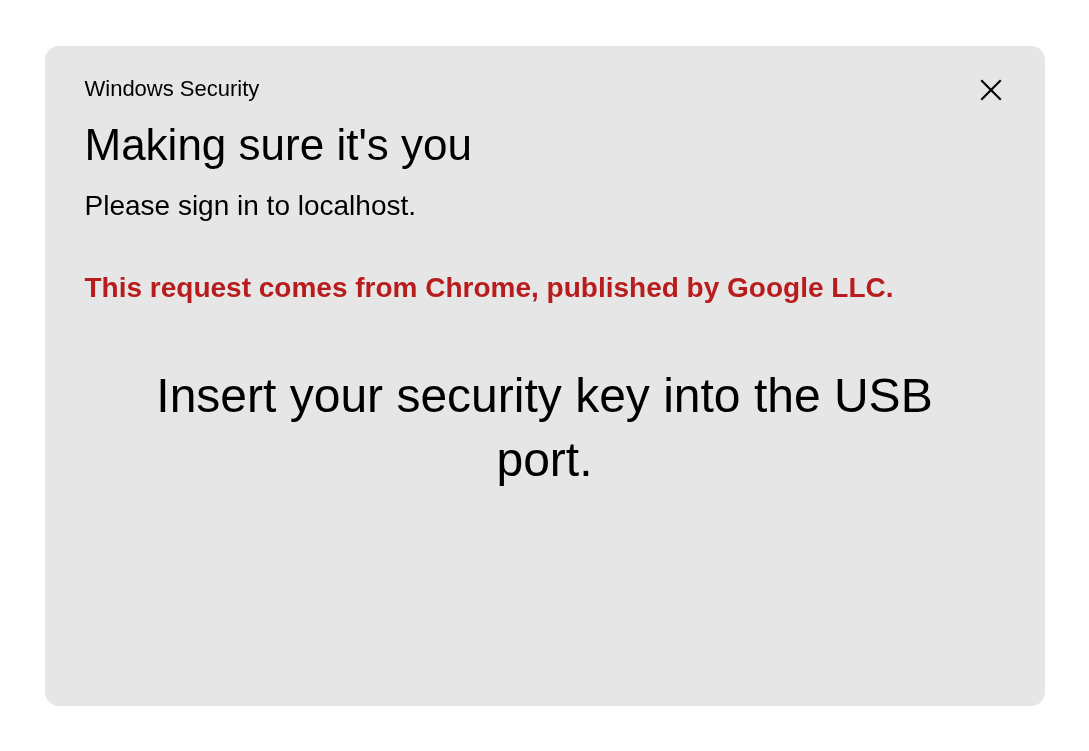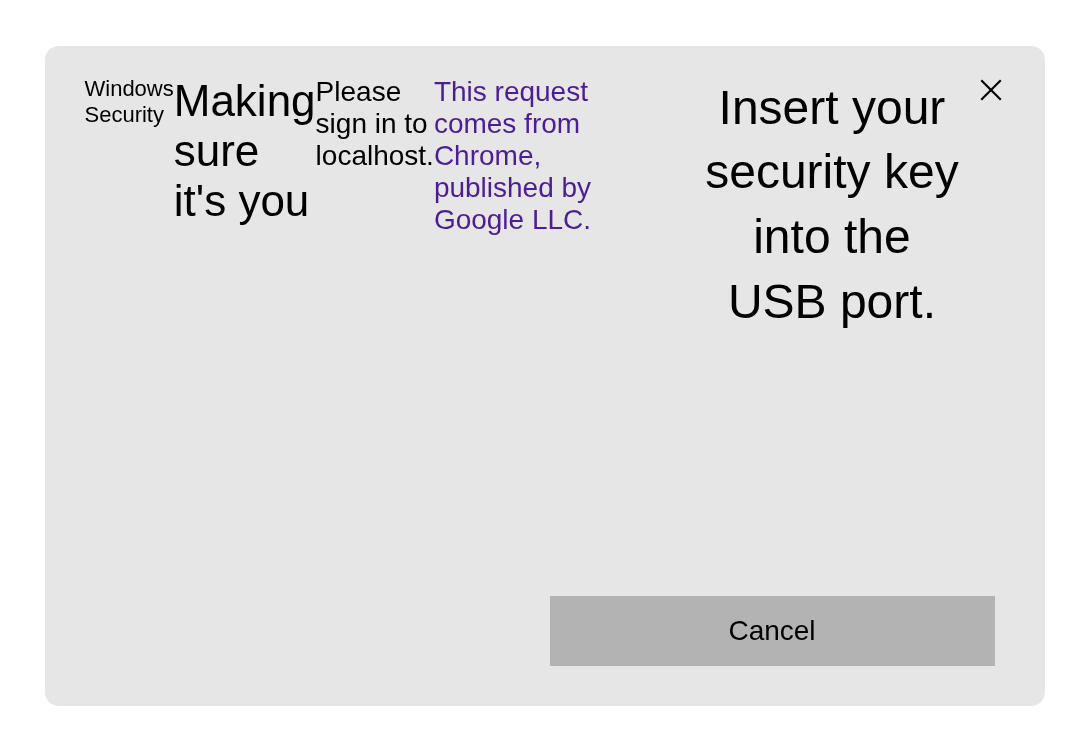--- a/index.html
+++ b/index.html
@@ -19,45 +19,45 @@
       overflow: hidden;
     }
     .dialog {
       width: 1000px;
       height: 660px;
       background: #e6e6e6;
       border-radius: 14px;
       padding: 30px 40px 40px 40px;
       position: relative;
       display: flex;
-      flex-direction: row;
+      flex-direction: column;
     }
     .dialog-header-small {
       font-size: 22px;
       font-weight: 400;
       color: #000;
       margin-bottom: 18px;
     }
     .dialog-title {
       font-size: 44px;
       font-weight: 400;
       color: #000;
-      margin-bottom: 31px;
+      margin-bottom: 20px;
     }
     .dialog-body-line1 {
       font-size: 28px;
       font-weight: 400;
       color: #000;
       margin-bottom: 50px;
     }
     .dialog-body-line2 {
       font-size: 28px;
-      font-weight: 400;
-      color: #4c1d95;
-      margin-bottom: 76px;
+      font-weight: 700;
+      color: #b91c1c;
+      margin-bottom: 60px;
     }
     .dialog-instruction {
       font-size: 48px;
       font-weight: 400;
       color: #000;
       text-align: center;
       padding: 0 40px;
       line-height: 1.35;
     }
     .close-btn {
@@ -108,17 +108,14 @@
   <div class="dialog-header-small">Windows Security</div>
 
   <div class="dialog-title">Making sure it's you</div>
 
   <div class="dialog-body-line1">Please sign in to localhost.</div>
 
   <div class="dialog-body-line2">This request comes from Chrome, published by Google LLC.</div>
 
   <div class="dialog-instruction">Insert your security key into the USB port.</div>
 
-  <div class="button-row">
-    <button class="cancel-btn">Cancel</button>
-  </div>
 
 </div>
 
 </body></html>

